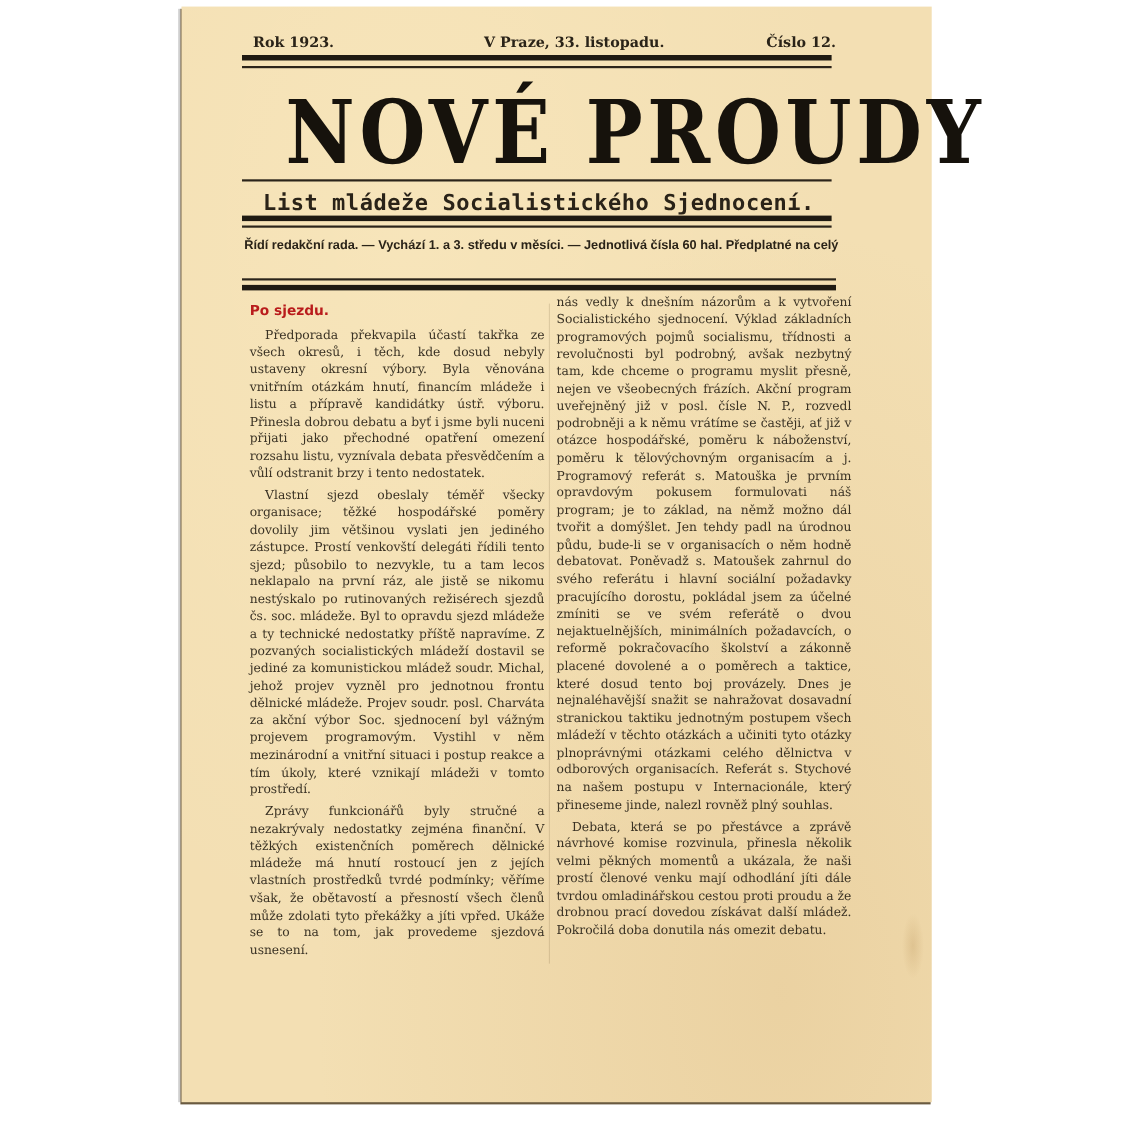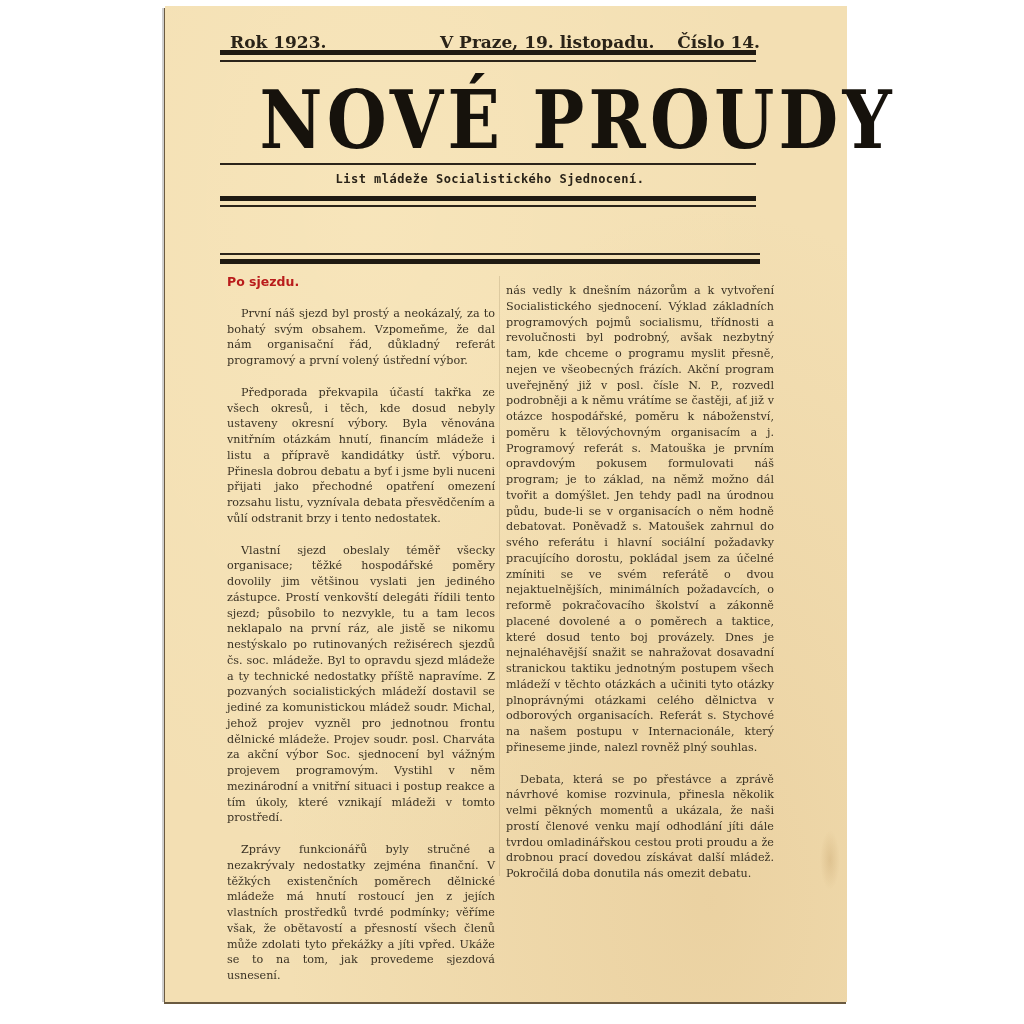--- a/index.html
+++ b/index.html
@@ -15,101 +15,101 @@
       radial-gradient(ellipse at 80% 90%, rgba(210,170,110,0.25), rgba(0,0,0,0) 55%);
     box-shadow: -1px 2px 0 #6a5a40;
   }
   .paper-edge-left {
     position: absolute; left: 162px; top: 8px; width: 2px; height: 994px;
     background: #cfcfcf;
   }
   .ink { color: #2a2318; }
   .meta-row {
     position: absolute; left: 230px; top: 32px; width: 530px; height: 18px;
-    font-family: "DejaVu Serif", serif; font-weight: bold; font-size: 17px;
+    font-family: "DejaVu Serif", serif; font-weight: bold; font-size: 13px;
   }
   .meta-row span { position: absolute; top: 0; white-space: nowrap; }
   .rule-thick { position: absolute; background: #1f1a12; }
   .rule-thin { position: absolute; background: #2b241a; }
   .title {
     position: absolute; left: 222px; top: 74px; width: 536px; height: 92px;
     font-family: "DejaVu Serif", serif; font-weight: bold;
     font-size: 80px; line-height: 92px; letter-spacing: 5px;
     text-align: center; transform: scaleX(0.86); transform-origin: center;
     color: #16120c; white-space: nowrap;
   }
   .subtitle {
     position: absolute; left: 222px; top: 172px; width: 536px; text-align: center;
-    font-family: "DejaVu Sans Mono", monospace; font-weight: bold; font-size: 12px;
+    font-family: "DejaVu Sans Mono", monospace; font-weight: bold; font-size: 20px;
     letter-spacing: 0.5px;
   }
   .imprint {
     position: absolute; left: 222px; top: 214px; width: 540px;
     font-family: "Liberation Sans", sans-serif; font-weight: bold; font-size: 11.6px;
     line-height: 18px; text-align: justify; text-align-last: justify;
   }
   .imprint div { text-align: justify; text-align-last: justify; white-space: nowrap; }
   .column {
     position: absolute; top: 274px; width: 268px;
     font-family: "DejaVu Serif", serif; font-size: 11.2px; line-height: 15.75px;
     text-align: justify; color: #3a3224;
   }
   .col-left { left: 227px; }
   .col-right { left: 506px; top: 267px; }
   .heading {
     text-align: left; font-family: "DejaVu Sans", sans-serif; font-weight: bold;
     font-size: 12.5px; margin: 0 0 7px 0; color: #b91c1c;
   }
-  .column p { margin: 16px 0 4px 0; text-indent: 14px; hyphens: manual; }
+  .column p { margin: 0 0 4px 0; text-indent: 14px; hyphens: manual; }
   .column p.cont { text-indent: 0; }
   .column-divider {
     position: absolute; left: 499px; top: 276px; width: 1px; height: 600px;
     background: rgba(80,60,30,0.15);
   }
   .stain {
     position: absolute; left: 820px; top: 830px; width: 20px; height: 60px;
     background: radial-gradient(ellipse, rgba(180,140,80,0.25), rgba(0,0,0,0) 70%);
   }
 </style>
 </head>
 <body>
 
 <div class="paper-edge-left"></div>
 <div class="paper"></div>
 <div class="stain"></div>
 
 <div class="meta-row ink">
   <span style="left:0;">Rok 1923.</span>
-  <span style="left:210px;">V Praze, 19. listopadu.</span>
-  <span style="right:0;">Číslo 14.</span>
+  <span style="left:210px;">V Praze, 33. listopadu.</span>
+  <span style="right:0;">Číslo 12.</span>
 </div>
 
 <div class="rule-thick" style="left:220px; top:50px; width:536px; height:5px;"></div>
 <div class="rule-thin" style="left:220px; top:60px; width:536px; height:2px;"></div>
 
 <div class="title">NOVÉ PROUDY</div>
 
 <div class="rule-thin" style="left:220px; top:163px; width:536px; height:2px;"></div>
 
 <div class="subtitle ink">List mládeže Socialistického Sjednocení.</div>
 
 <div class="rule-thick" style="left:220px; top:196px; width:536px; height:5px;"></div>
 <div class="rule-thin" style="left:220px; top:205px; width:536px; height:2px;"></div>
 
 <div class="imprint ink">
+  <div>Řídí redakční rada. — Vychází 1. a 3. středu v měsíci. — Jednotlivá čísla 60 hal. Předplatné na celý</div>
 </div>
 
 <div class="rule-thin" style="left:220px; top:253px; width:540px; height:2px;"></div>
 <div class="rule-thick" style="left:220px; top:259px; width:540px; height:5px;"></div>
 
 <div class="column-divider"></div>
 
 <div class="column col-left">
   <div class="heading">Po sjezdu.</div>
-  <p>První náš sjezd byl prostý a neokázalý, za to bohatý svým obsahem. Vzpomeňme, že dal nám organisační řád, důkladný referát programový a první volený ústřední výbor.</p>
   <p>Předporada překvapila účastí takřka ze všech okresů, i těch, kde dosud nebyly ustaveny okresní výbory. Byla věnována vnitřním otázkám hnutí, financím mládeže i listu a přípravě kandidátky ústř. výboru. Přinesla dobrou debatu a byť i jsme byli nuceni přijati jako přechodné opatření omezení rozsahu listu, vyznívala debata přesvědčením a vůlí odstranit brzy i tento nedostatek.</p>
   <p>Vlastní sjezd obeslaly téměř všecky organisace; těžké hospodářské poměry dovolily jim většinou vyslati jen jediného zástupce. Prostí venkovští delegáti řídili tento sjezd; působilo to nezvykle, tu a tam lecos neklapalo na první ráz, ale jistě se nikomu nestýskalo po rutinovaných režisérech sjezdů čs. soc. mládeže. Byl to opravdu sjezd mládeže a ty technické nedostatky příště napravíme. Z pozvaných socialistických mládeží dostavil se jediné za komunistickou mládež soudr. Michal, jehož projev vyzněl pro jednotnou frontu dělnické mládeže. Projev soudr. posl. Charváta za akční výbor Soc. sjednocení byl vážným projevem programovým. Vystihl v něm mezinárodní a vnitřní situaci i postup reakce a tím úkoly, které vznikají mládeži v tomto prostředí.</p>
   <p>Zprávy funkcionářů byly stručné a nezakrývaly nedostatky zejména finanční. V těžkých existenčních poměrech dělnické mládeže má hnutí rostoucí jen z jejích vlastních prostředků tvrdé podmínky; věříme však, že obětavostí a přesností všech členů může zdolati tyto překážky a jíti vpřed. Ukáže se to na tom, jak provedeme sjezdová usnesení.</p>
 </div>
 
 <div class="column col-right">
   <p class="cont">nás vedly k dnešním názorům a k vytvoření Socialistického sjednocení. Výklad základních programových pojmů socialismu, třídnosti a revolučnosti byl podrobný, avšak nezbytný tam, kde chceme o programu myslit přesně, nejen ve všeobecných frázích. Akční program uveřejněný již v posl. čísle N. P., rozvedl podrobněji a k němu vrátíme se častěji, ať již v otázce hospodářské, poměru k náboženství, poměru k tělovýchovným organisacím a j. Programový referát s. Matouška je prvním opravdovým pokusem formulovati náš program; je to základ, na němž možno dál tvořit a domýšlet. Jen tehdy padl na úrodnou půdu, bude-li se v organisacích o něm hodně debatovat. Poněvadž s. Matoušek zahrnul do svého referátu i hlavní sociální požadavky pracujícího dorostu, pokládal jsem za účelné zmíniti se ve svém referátě o dvou nejaktuelnějších, minimálních požadavcích, o reformě pokračovacího školství a zákonně placené dovolené a o poměrech a taktice, které dosud tento boj provázely. Dnes je nejnaléhavější snažit se nahražovat dosavadní stranickou taktiku jednotným postupem všech mládeží v těchto otázkách a učiniti tyto otázky plnoprávnými otázkami celého dělnictva v odborových organisacích. Referát s. Stychové na našem postupu v Internacionále, který přineseme jinde, nalezl rovněž plný souhlas.</p>
   <p>Debata, která se po přestávce a zprávě návrhové komise rozvinula, přinesla několik velmi pěkných momentů a ukázala, že naši prostí členové venku mají odhodlání jíti dále tvrdou omladinářskou cestou proti proudu a že drobnou prací dovedou získávat další mládež. Pokročilá doba donutila nás omezit debatu.</p>
 </div>
 

